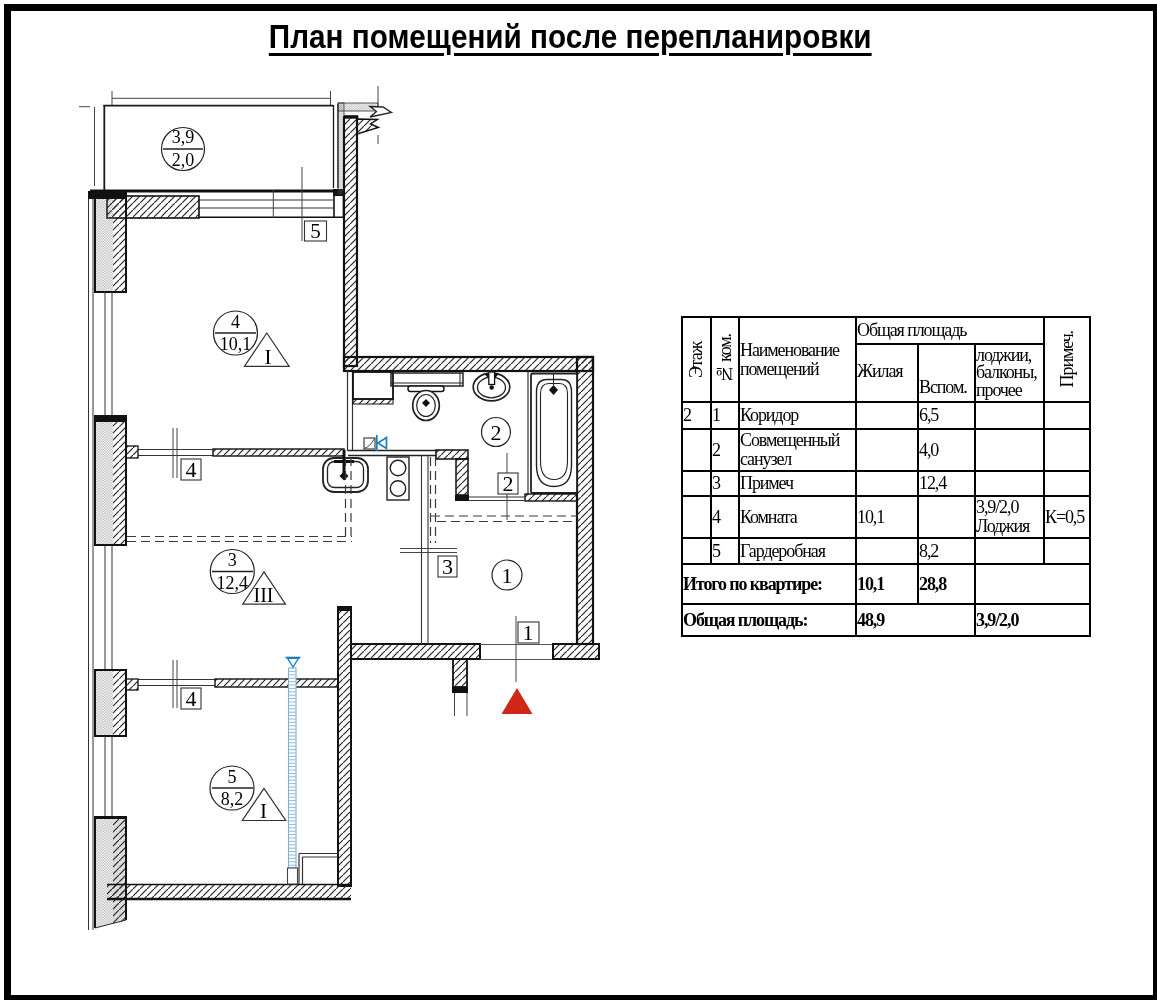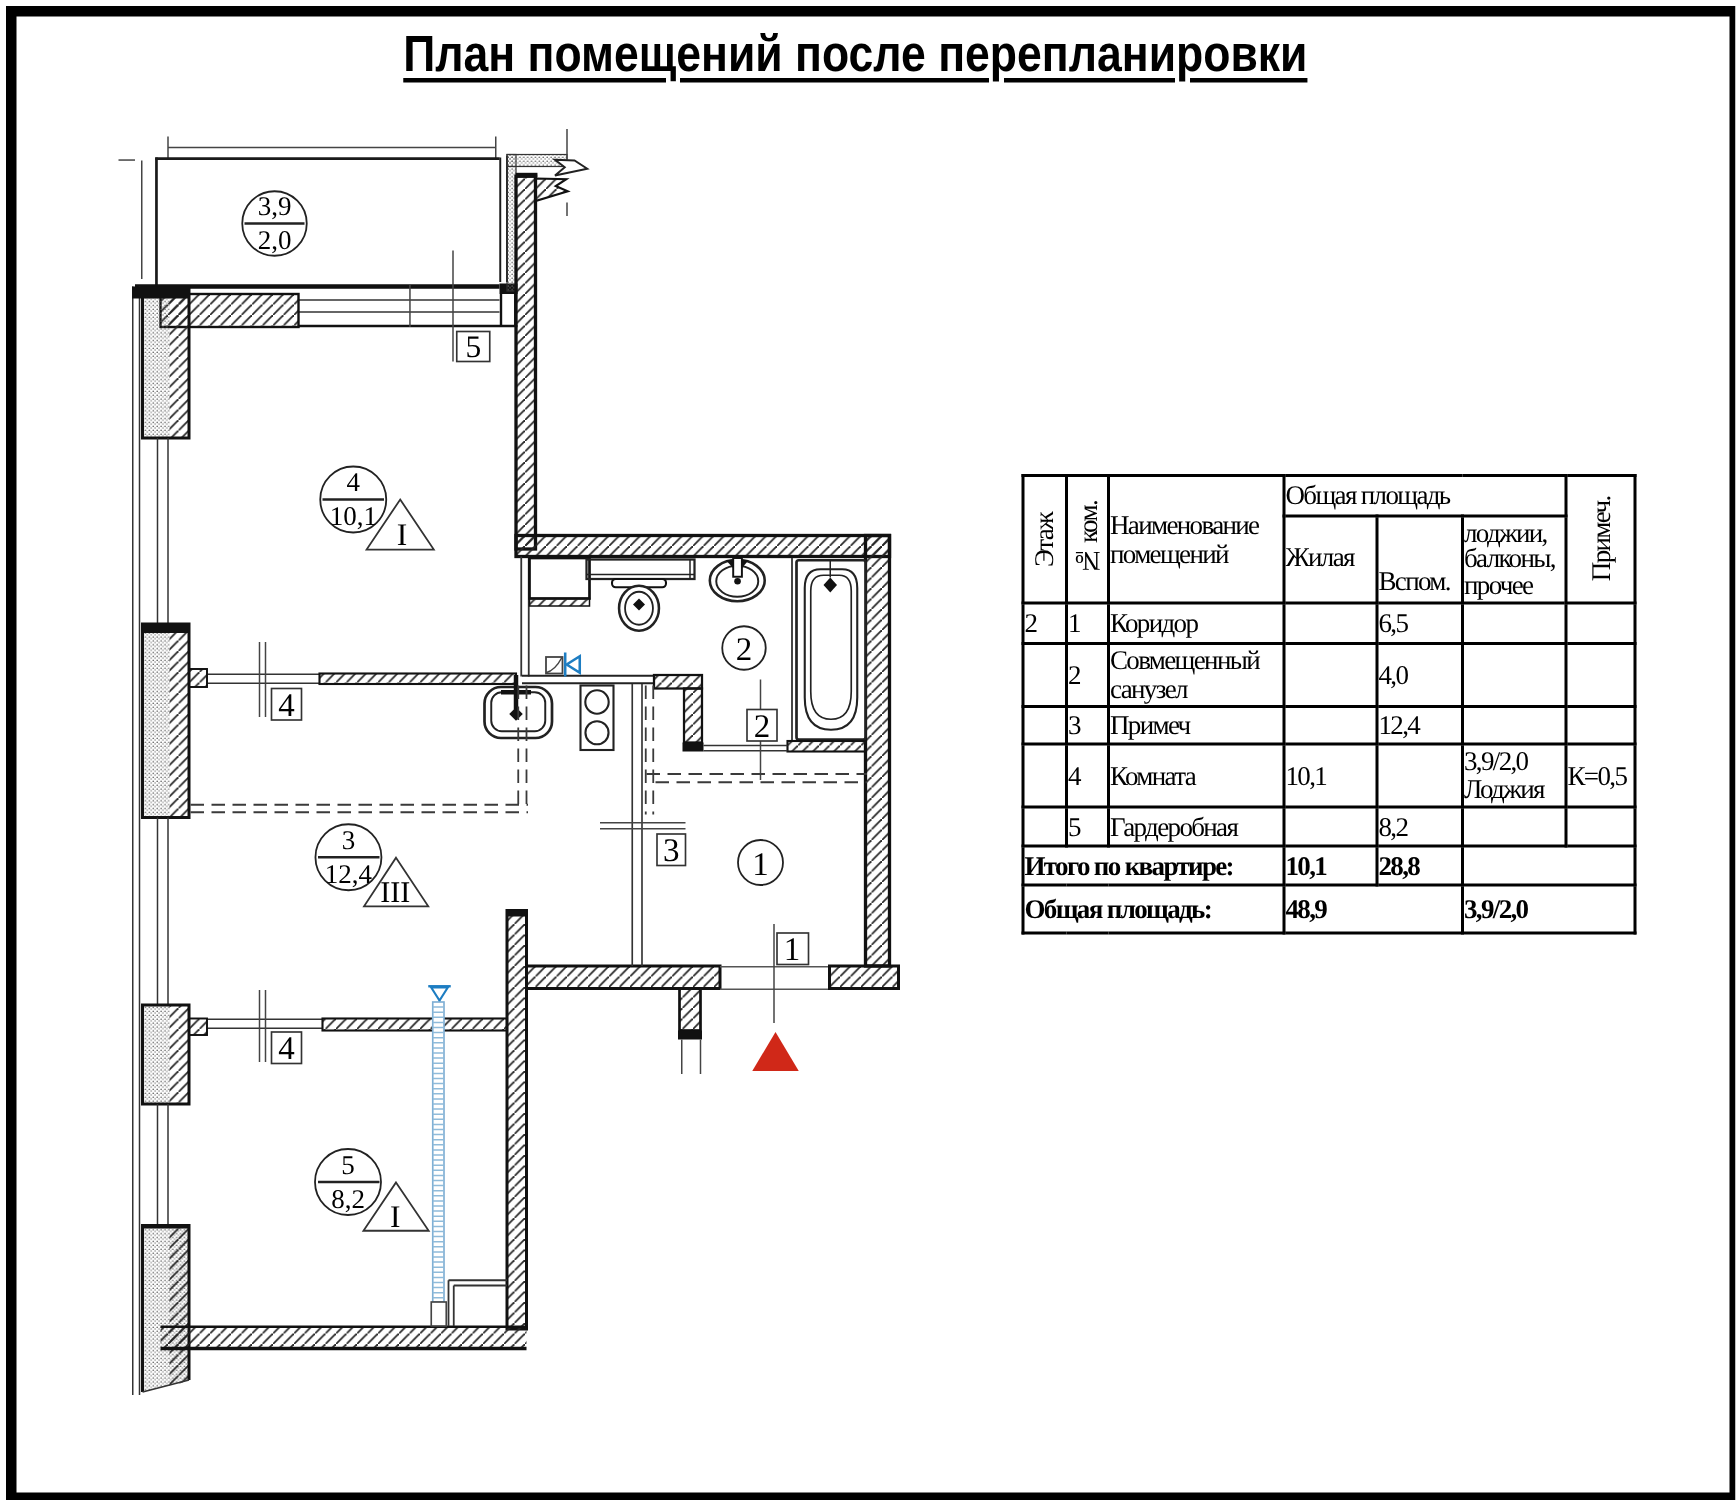--- a/index.html
+++ b/index.html
@@ -467,21 +467,21 @@
       </tr>
 <tr style="height:26px">
         <td></td>
         <td>5</td>
         <td>Гардеробная</td>
         <td></td>
         <td>8,2</td>
         <td></td>
         <td></td>
       </tr>
-<tr style="height:26px" class="b">
+<tr style="height:40px" class="b">
         <td colspan="3">Итого по квартире:</td>
         <td>10,1</td>
         <td>28,8</td>
         <td colspan="2"></td>
       </tr>
 <tr style="height:32px" class="b">
         <td colspan="3">Общая площадь:</td>
         <td colspan="2">48,9</td>
         <td colspan="2">3,9/2,0</td>
       </tr>

